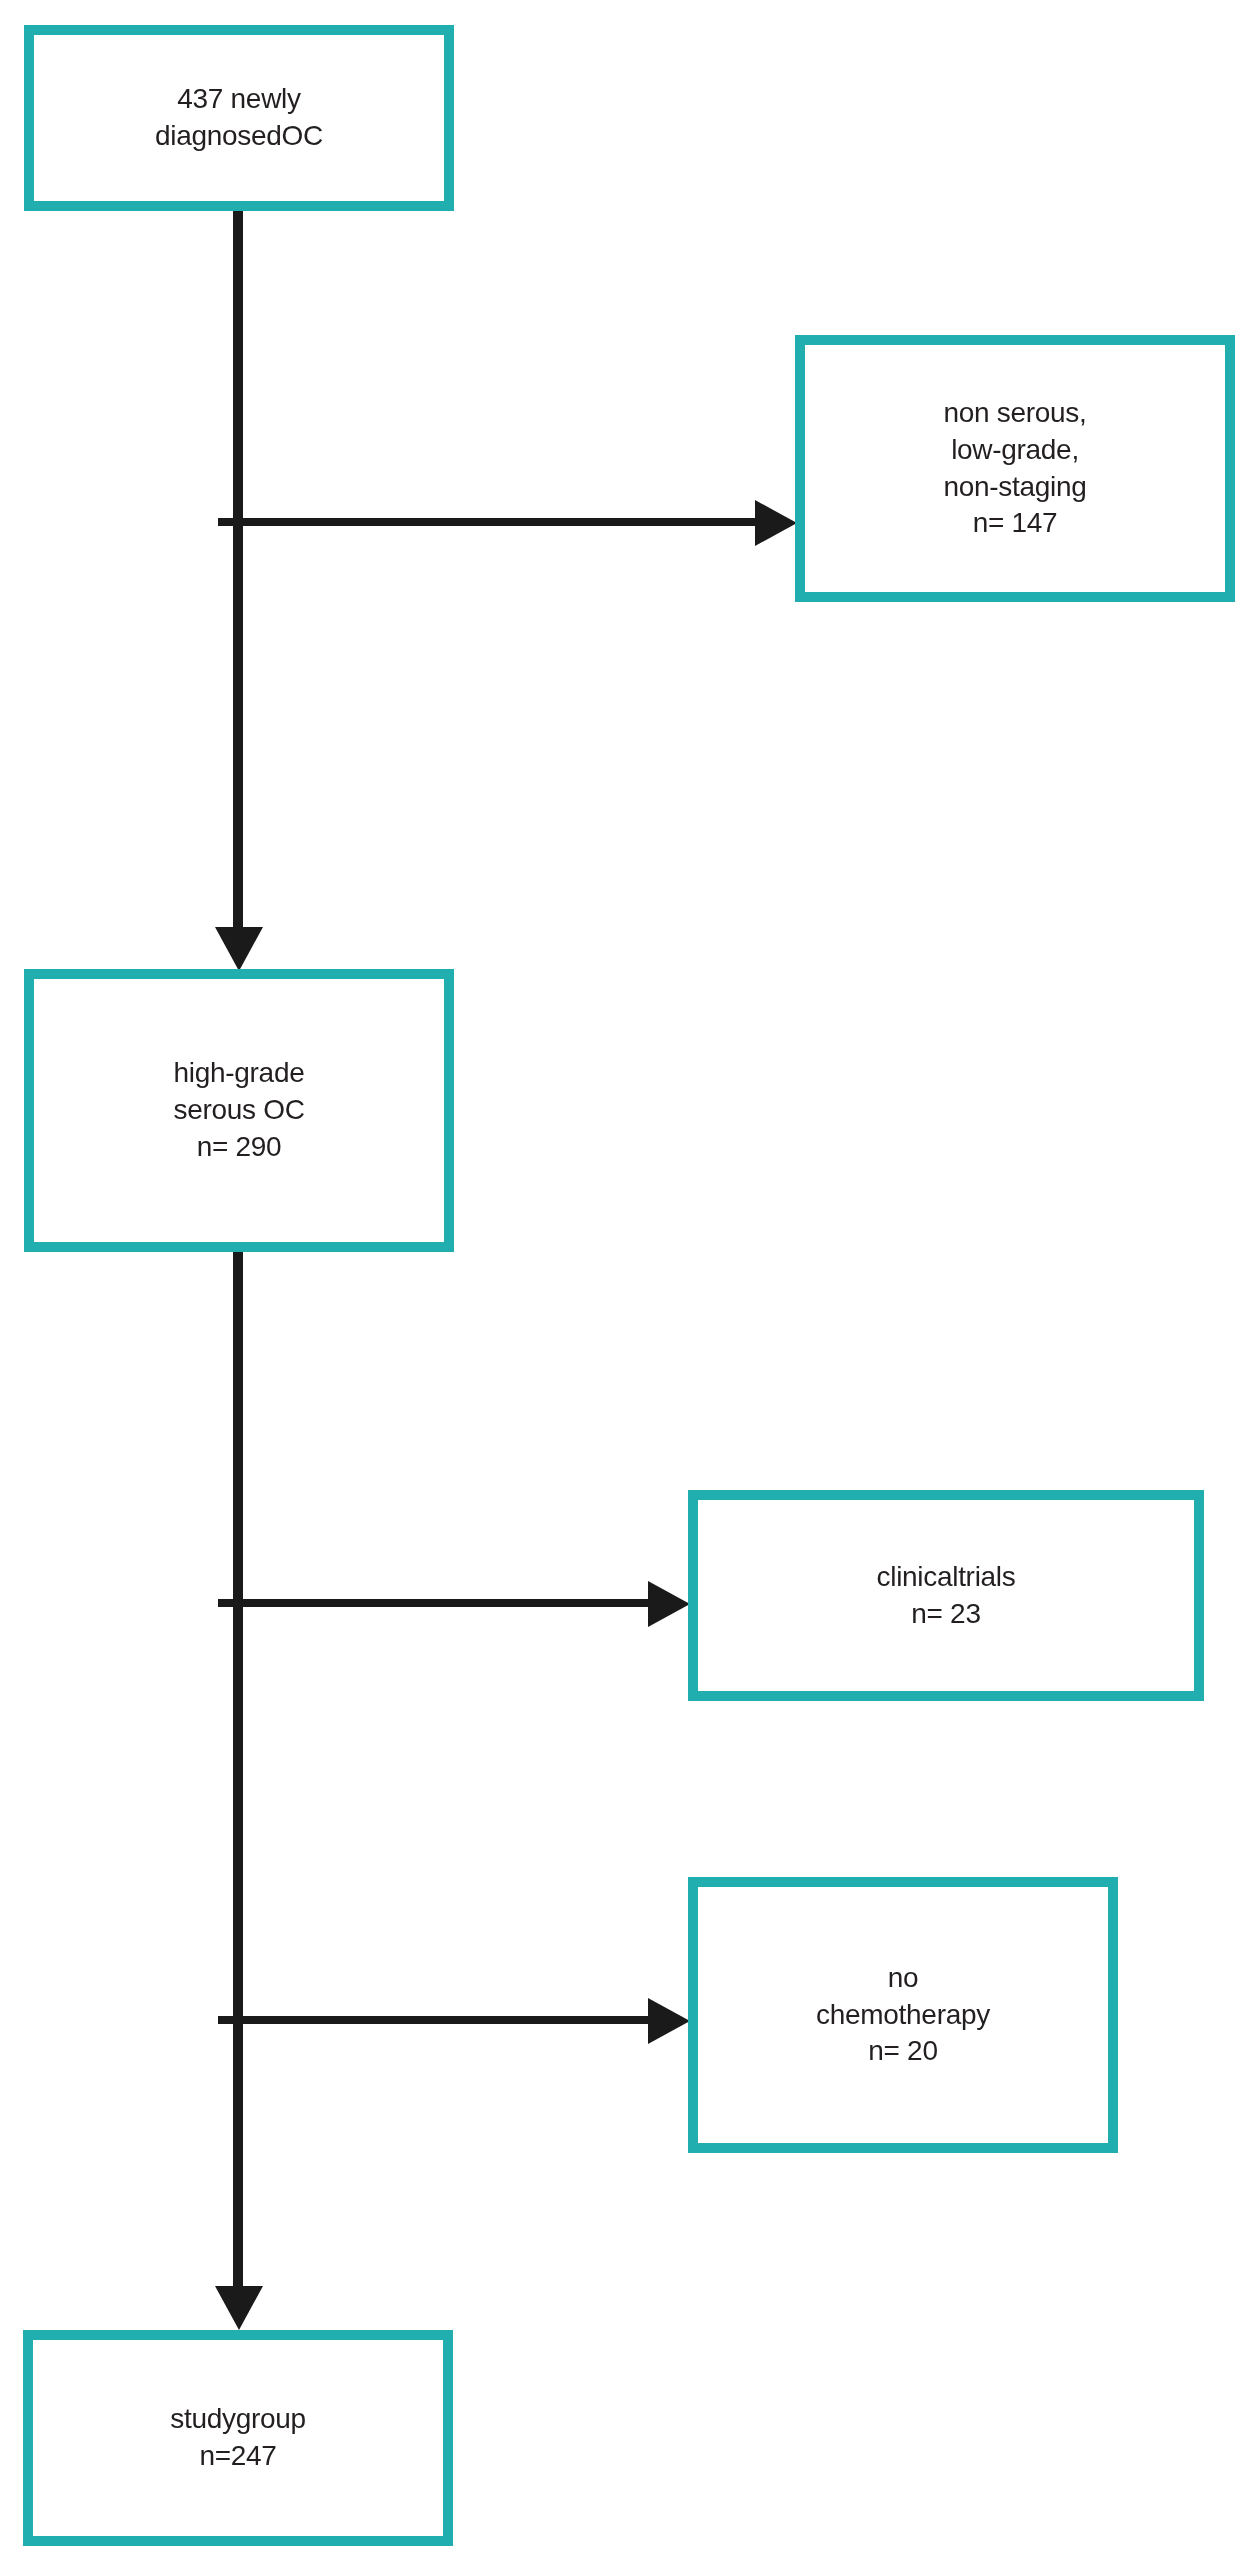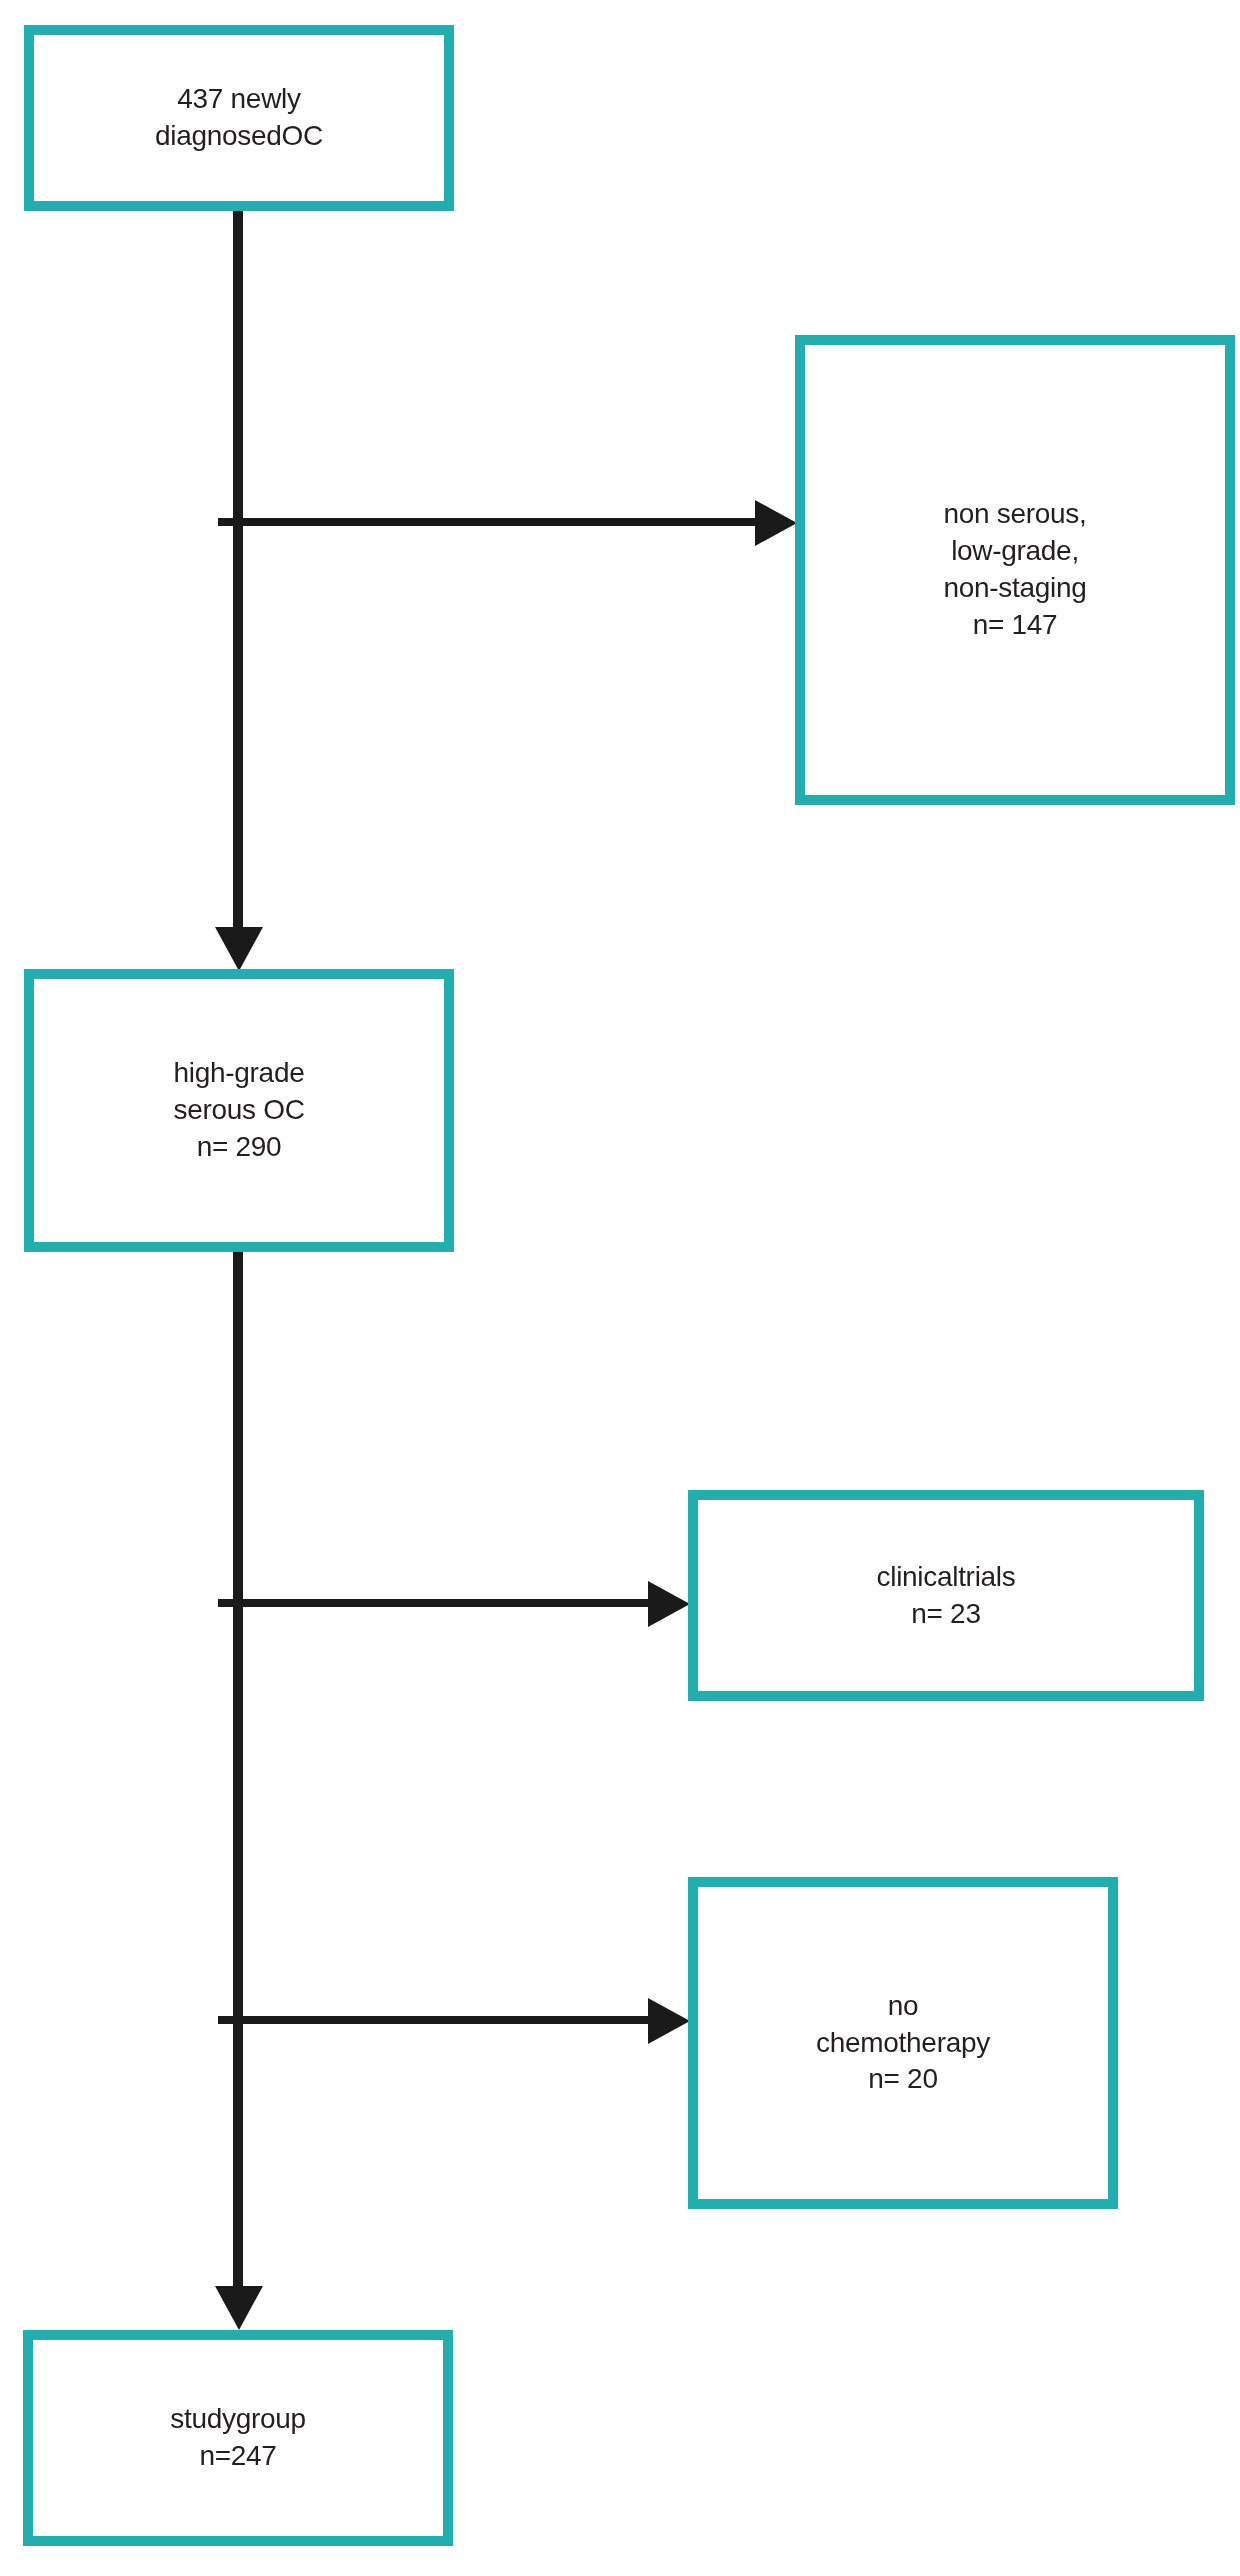--- a/index.html
+++ b/index.html
@@ -30,24 +30,24 @@
   .node-text {
     color: #231f20;
     font-size: 28px;
     line-height: 1.32;
     letter-spacing: -0.3px;
     white-space: pre-line;
     padding: 0 8.5px;
   }
   
   #node-initial-cohort   { left: 24px;  top: 25px;   width: 430px; height: 186px; }
-  #node-excluded-histology { left: 795px; top: 335px; width: 440px; height: 470px; }
+  #node-excluded-histology { left: 795px; top: 335px; width: 440px; height: 267px; }
   #node-high-grade-serous { left: 24px;  top: 969px; width: 430px; height: 283px; }
   #node-excluded-trials  { left: 688px; top: 1490px; width: 516px; height: 211px; }
-  #node-excluded-chemo   { left: 688px; top: 1877px; width: 430px; height: 332px; }
+  #node-excluded-chemo   { left: 688px; top: 1877px; width: 430px; height: 276px; }
   #node-study-group      { left: 23px;  top: 2330px; width: 430px; height: 216px; }
 
   
   .conn-vline {
     position: absolute;
     background: #1a1a1a;
     width: 10px;
   }
   .conn-hline {
     position: absolute;

